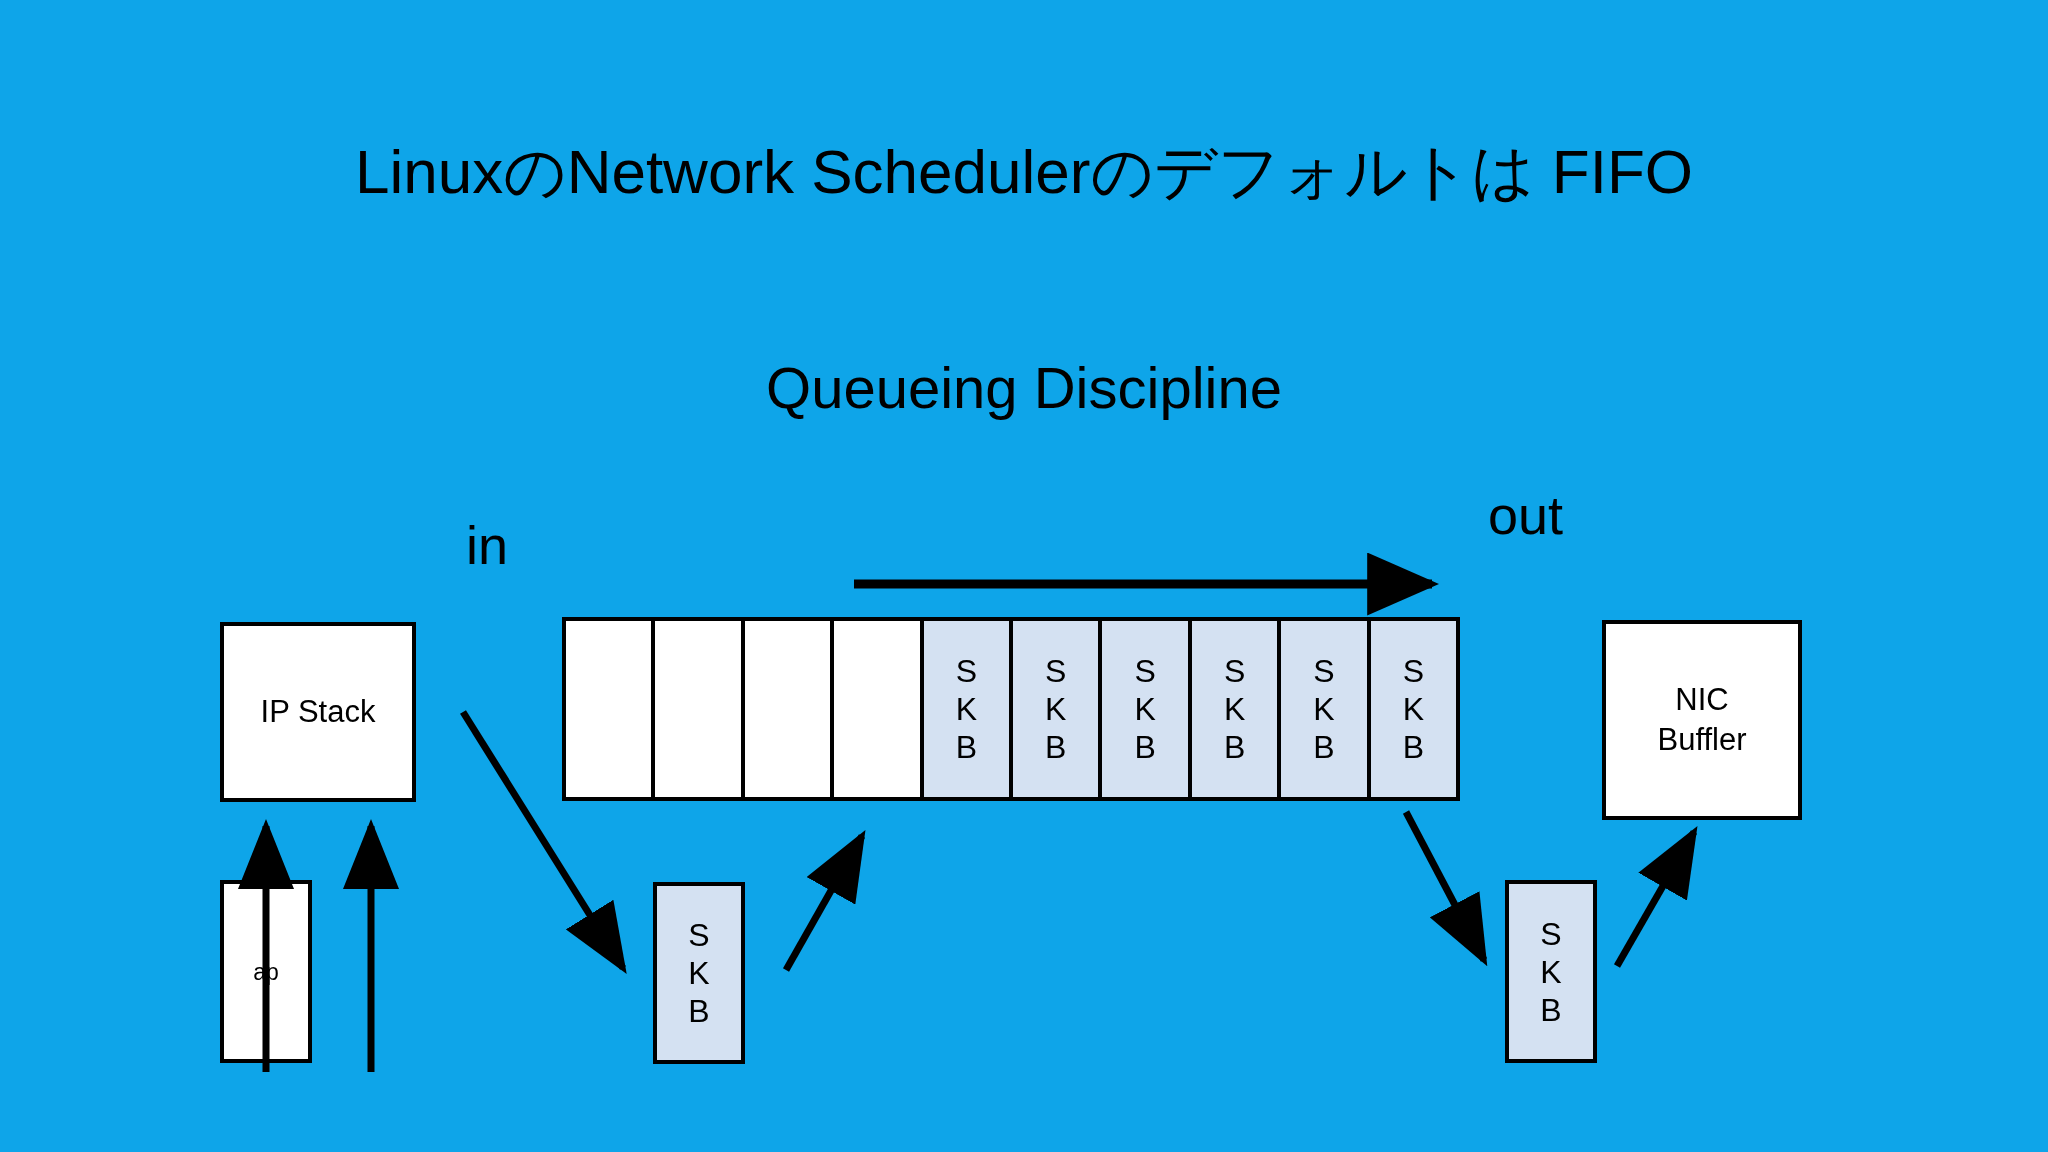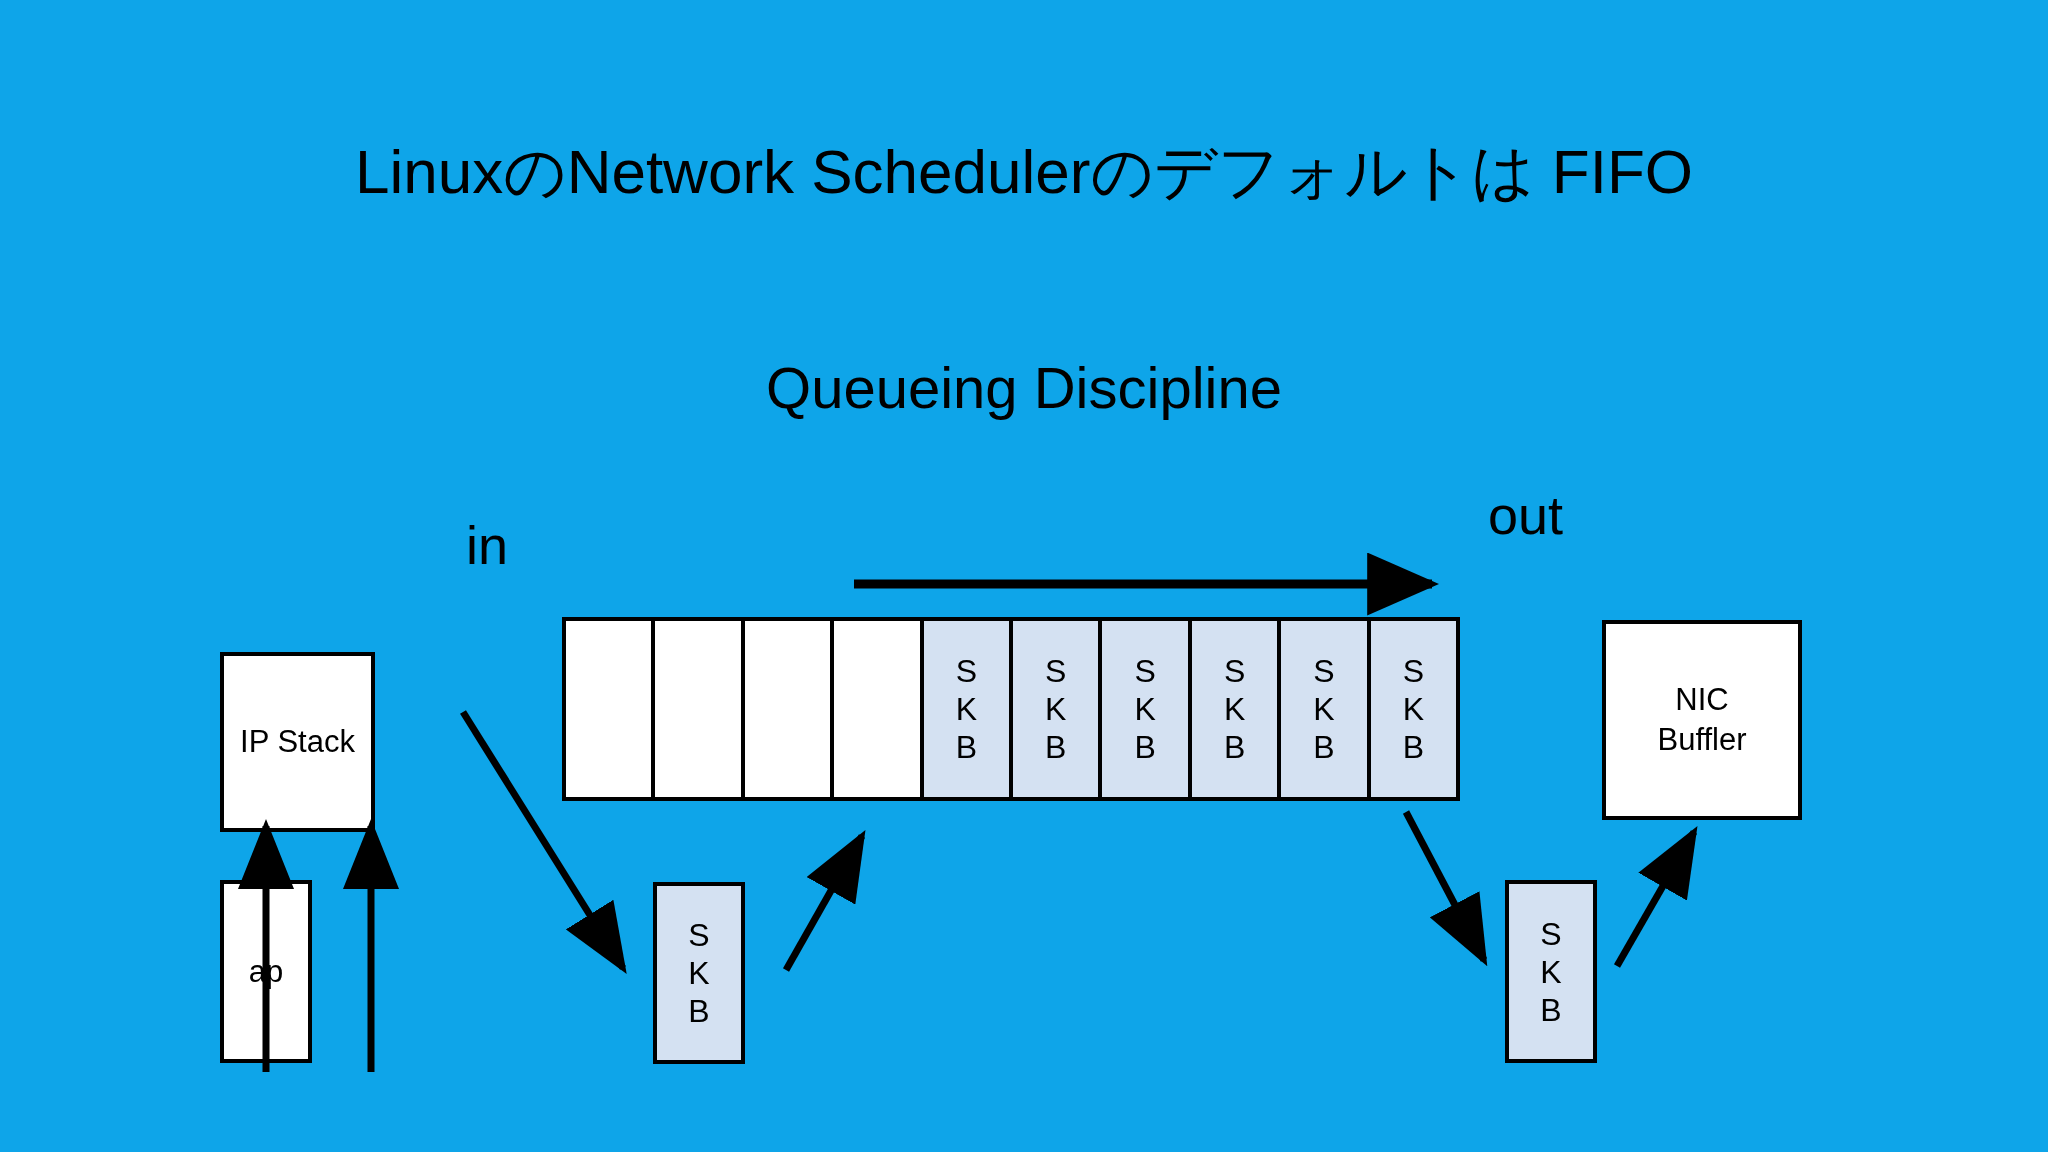--- a/index.html
+++ b/index.html
@@ -60,27 +60,27 @@
     justify-content: center;
     text-align: center;
   }
   .box-label {
     font-size: 30px;
     line-height: 38px;
   }
 
   #ip-stack-box {
     left: 220px; top: 622px;
-    width: 155px; height: 180px; margin-top: 30px;
+    width: 196px; height: 180px;
   }
   #ip-stack-box .box-label { font-size: 31px; }
 
   #ap-box { left: 220px; top: 880px; width: 92px; height: 183px; }
   #db-box { left: 326px; top: 880px; width: 92px; height: 183px; }
-  #ap-box .box-label, #db-box .box-label { font-size: 31px; }
+  #ap-box .box-label, #db-box .box-label { font-size: 23px; }
 
   #nic-box {
     left: 1602px; top: 620px;
     width: 200px; height: 200px;
   }
   #nic-box .box-label { font-size: 31px; line-height: 40px; }
 
   
   #queue {
     left: 562px; top: 617px;

